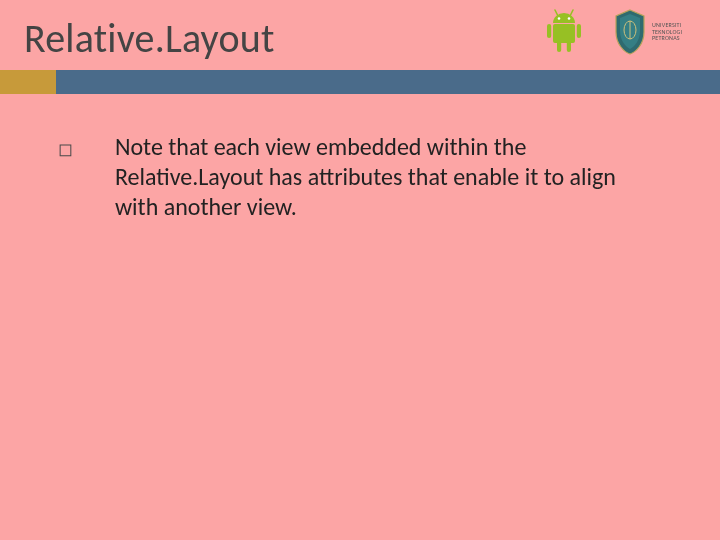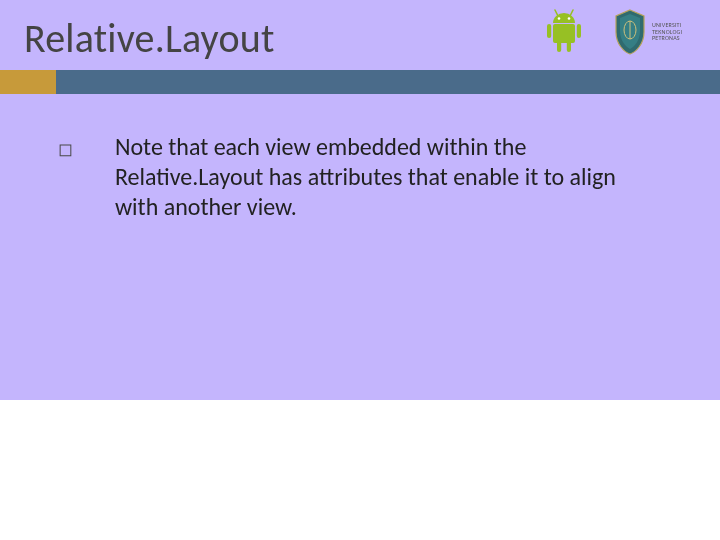--- a/index.html
+++ b/index.html
@@ -1,21 +1,21 @@
 <!DOCTYPE html>
 <html><head>
 <meta charset="utf-8">
 <style>
   * { margin: 0; padding: 0; box-sizing: border-box; }
   html, body { width: 720px; height: 540px; background: #fff; font-family: "Calibri", "Segoe UI", Arial, sans-serif; }
   .slide {
     position: relative;
     width: 720px;
-    height: 400px;
-    background: #c4b5fd;
+    height: 540px;
+    background: #fca5a5;
     overflow: hidden;
   }
   .title {
     position: absolute;
     left: 24px;
     top: 14px;
     font-size: 40px;
     color: #444;
     font-weight: 400;
     letter-spacing: 0.2px;

